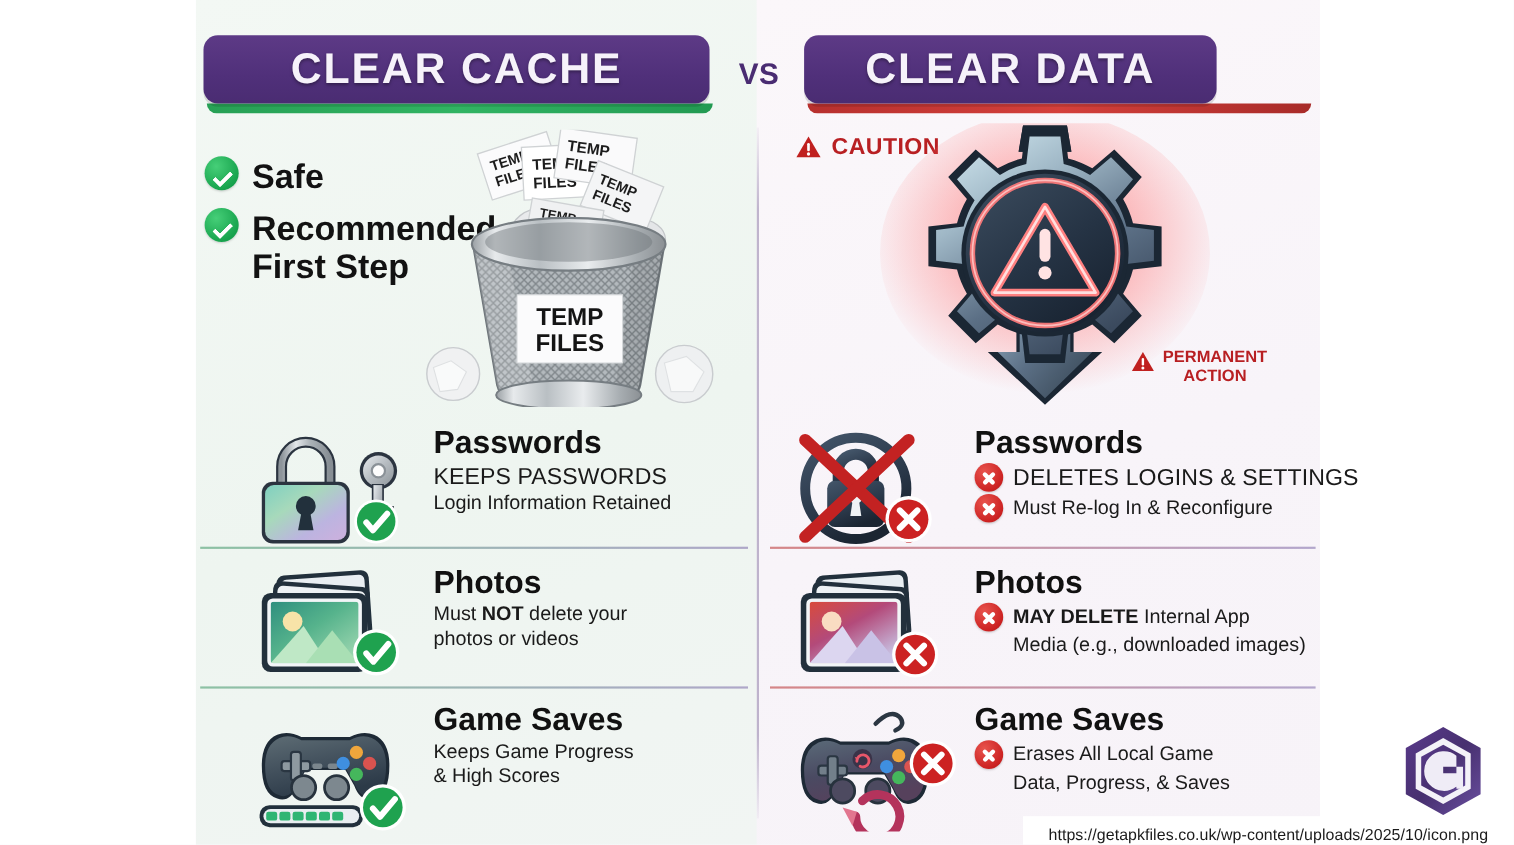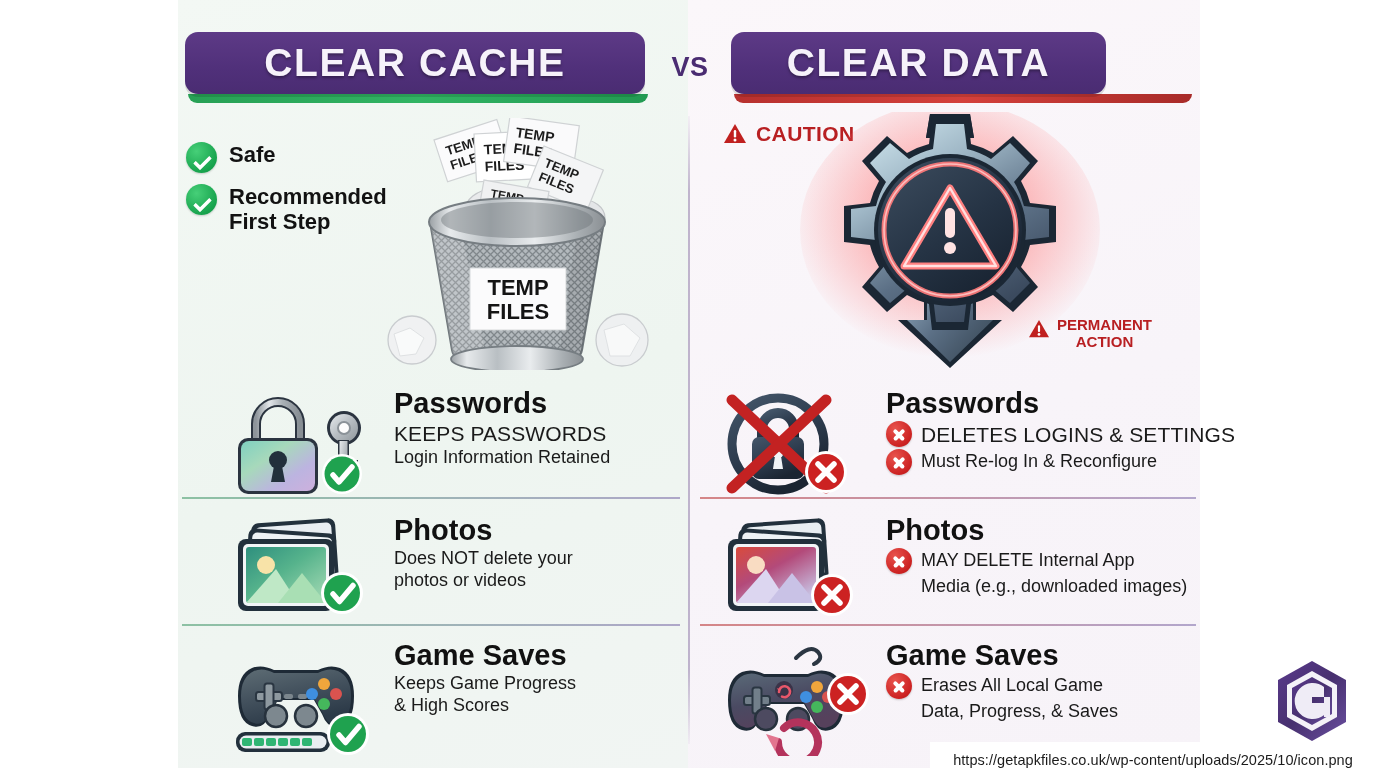--- a/index.html
+++ b/index.html
@@ -43,21 +43,21 @@
   .vs { position:absolute; left:660px; top:38px; width:60px; text-align:center;
         font-size:27px; font-weight:bold; color:#4a2c72; letter-spacing:0.5px; }
 
   
   .divider { position:absolute; left:688px; top:116px; width:2px; height:628px;
              background: linear-gradient(180deg, rgba(120,100,150,0.05), rgba(120,100,150,0.45) 12%, rgba(120,100,150,0.45) 88%, rgba(120,100,150,0.05)); }
 
   
   .badge-list { position:absolute; left:186px; top:142px; width:230px; }
   .badge-row { display:flex; align-items:flex-start; margin-bottom:11px; }
-  .badge-text { font-size:22px; font-weight:bold; color:#121212; line-height:1.13; margin-left:12px; padding-top:1px;}
+  .badge-text { font-size:31px; font-weight:bold; color:#121212; line-height:1.13; margin-left:12px; padding-top:1px;}
   .tick {
     flex:0 0 auto; width:31px; height:31px; border-radius:50%;
     background: radial-gradient(circle at 34% 30%, #46cf78, #18a44e 70%, #128f43);
     position:relative; box-shadow:0 1px 2px rgba(0,0,0,0.18);
   }
   .tick::after {
     content:""; position:absolute; left:8px; top:14px; width:13px; height:6px;
     border-left:4px solid #fff; border-bottom:4px solid #fff;
     transform: rotate(-45deg); border-radius:1px;
   }
@@ -87,21 +87,21 @@
   .hero-left { position:absolute; left:382px; top:118px; width:290px; height:252px; }
   .hero-right { position:absolute; left:800px; top:112px; width:300px; height:260px; }
 
   
   .row { position:absolute; display:flex; align-items:flex-start; }
   .row .icon-wrap { position:relative; flex:0 0 auto; }
   .row .texts { }
   .row-title { font-size:29px; font-weight:bold; color:#111; line-height:1.08; margin-bottom:2px; }
   .row-line  { font-size:18px; color:#1a1a1a; line-height:1.22; white-space:nowrap; }
   .row-line.strong { font-weight:normal; font-size:21px; letter-spacing:0.1px; }
-  .row-line b { font-weight:normal;text-align:right; }
+  .row-line b { font-weight:bold;text-align:right; }
   .line-with-mark { display:flex; align-items:center; }
   .line-with-mark .cross { margin-right:9px; }
 
   .rowsep { position:absolute; height:1.6px; }
   .sep-left  { background: linear-gradient(90deg, rgba(60,150,100,0.55), rgba(110,90,160,0.5)); }
   .sep-right { background: linear-gradient(90deg, rgba(190,60,60,0.6), rgba(110,90,160,0.5)); }
 
   
   .logo { position:absolute; left:1268px; top:657px; width:88px; height:88px; }
   .urlbar {
@@ -313,21 +313,21 @@
         <g>
           <circle cx="110" cy="78" r="21" fill="#ffffff"></circle>
           <circle cx="110" cy="78" r="18" fill="#1fa24f"></circle>
           <path d="M101 79 l6.5 7.5 l13.5 -16" fill="none" stroke="#fff" stroke-width="5.5" stroke-linecap="round" stroke-linejoin="round"></path>
         </g>
       </svg>
     </div>
     <div class="texts" style="margin-left:14px;">
       <div class="row-title">Photos</div>
       <div class="row-line">
-        <span>Does </span><b>NOT</b><span> delete your</span>
+        <span>Must </span><b>NOT</b><span> delete your</span>
       </div>
       <div class="row-line">photos or videos</div>
     </div>
   </div>
   <div class="rowsep sep-left" style="left:182px; top:624px; width:498px;"></div>
 
   <div class="row" style="left:232px; top:640px;">
     <div class="icon-wrap">
       <svg width="148" height="116" viewBox="0 0 148 116">
         <defs>

